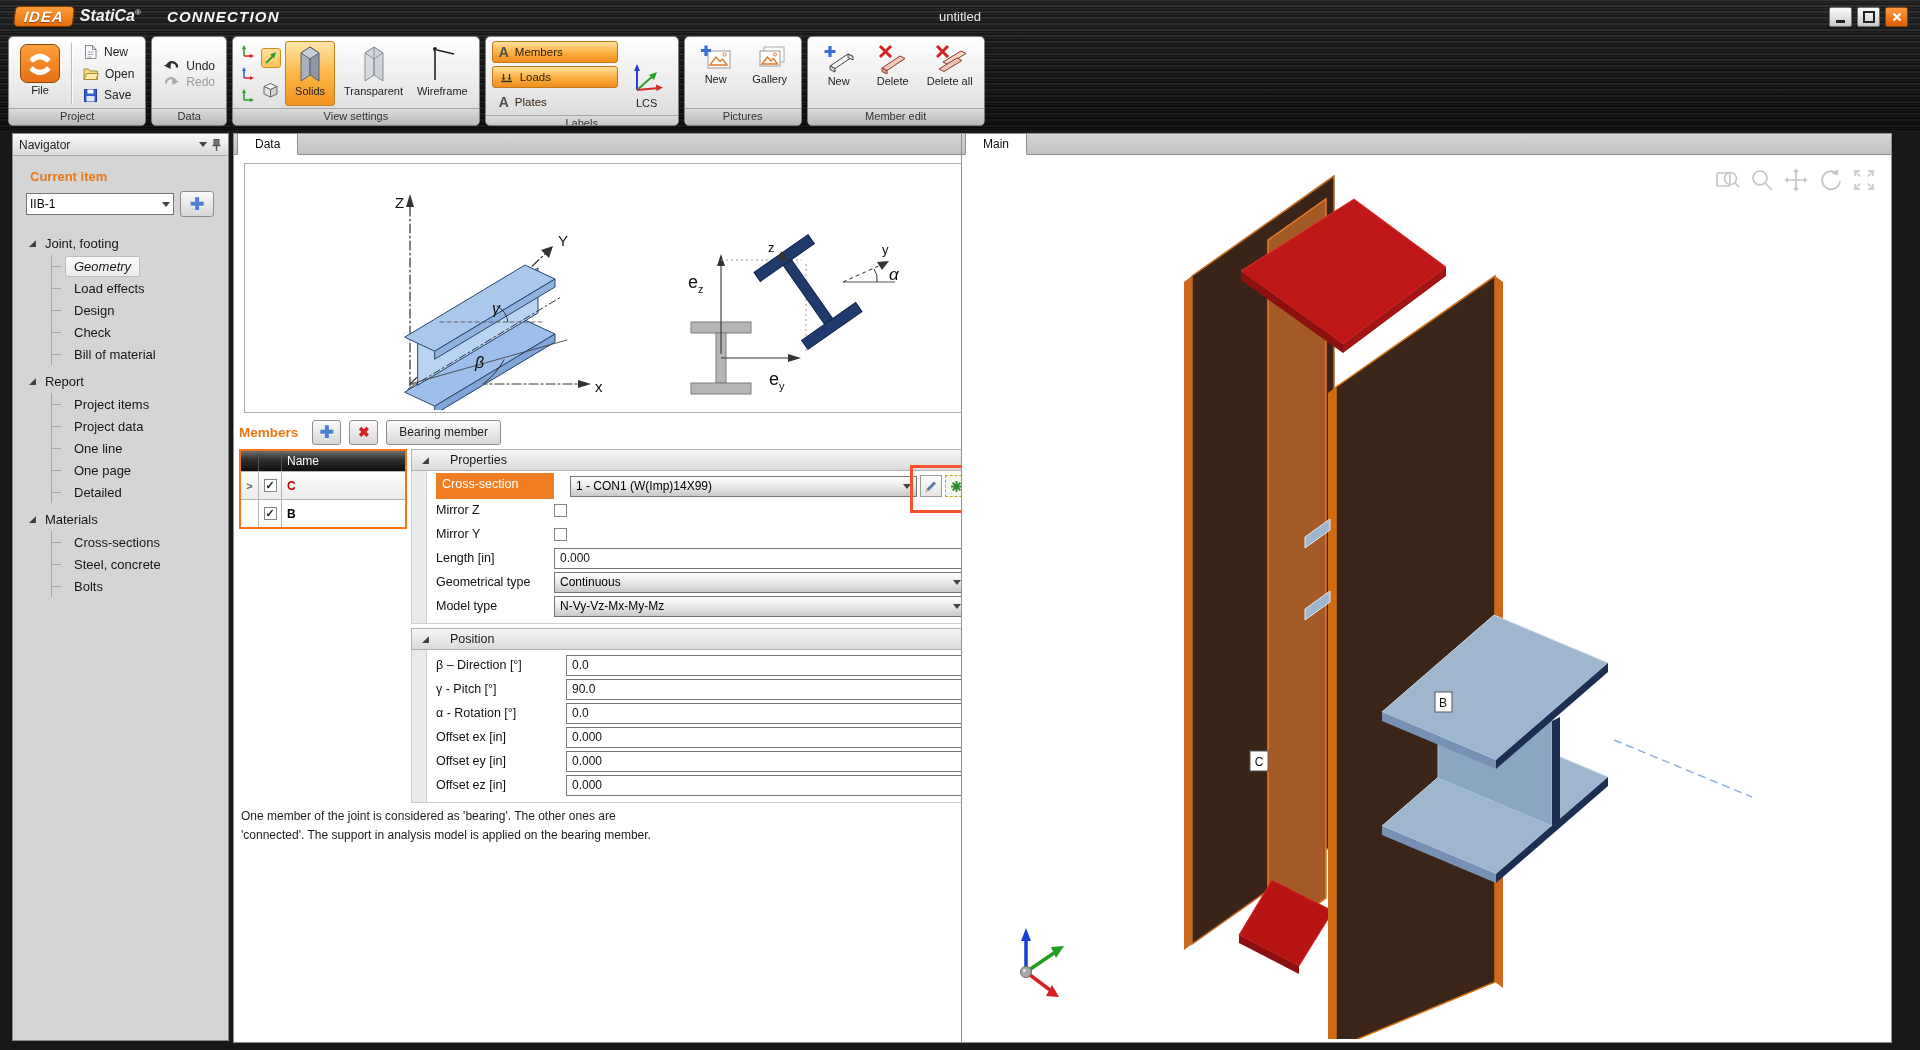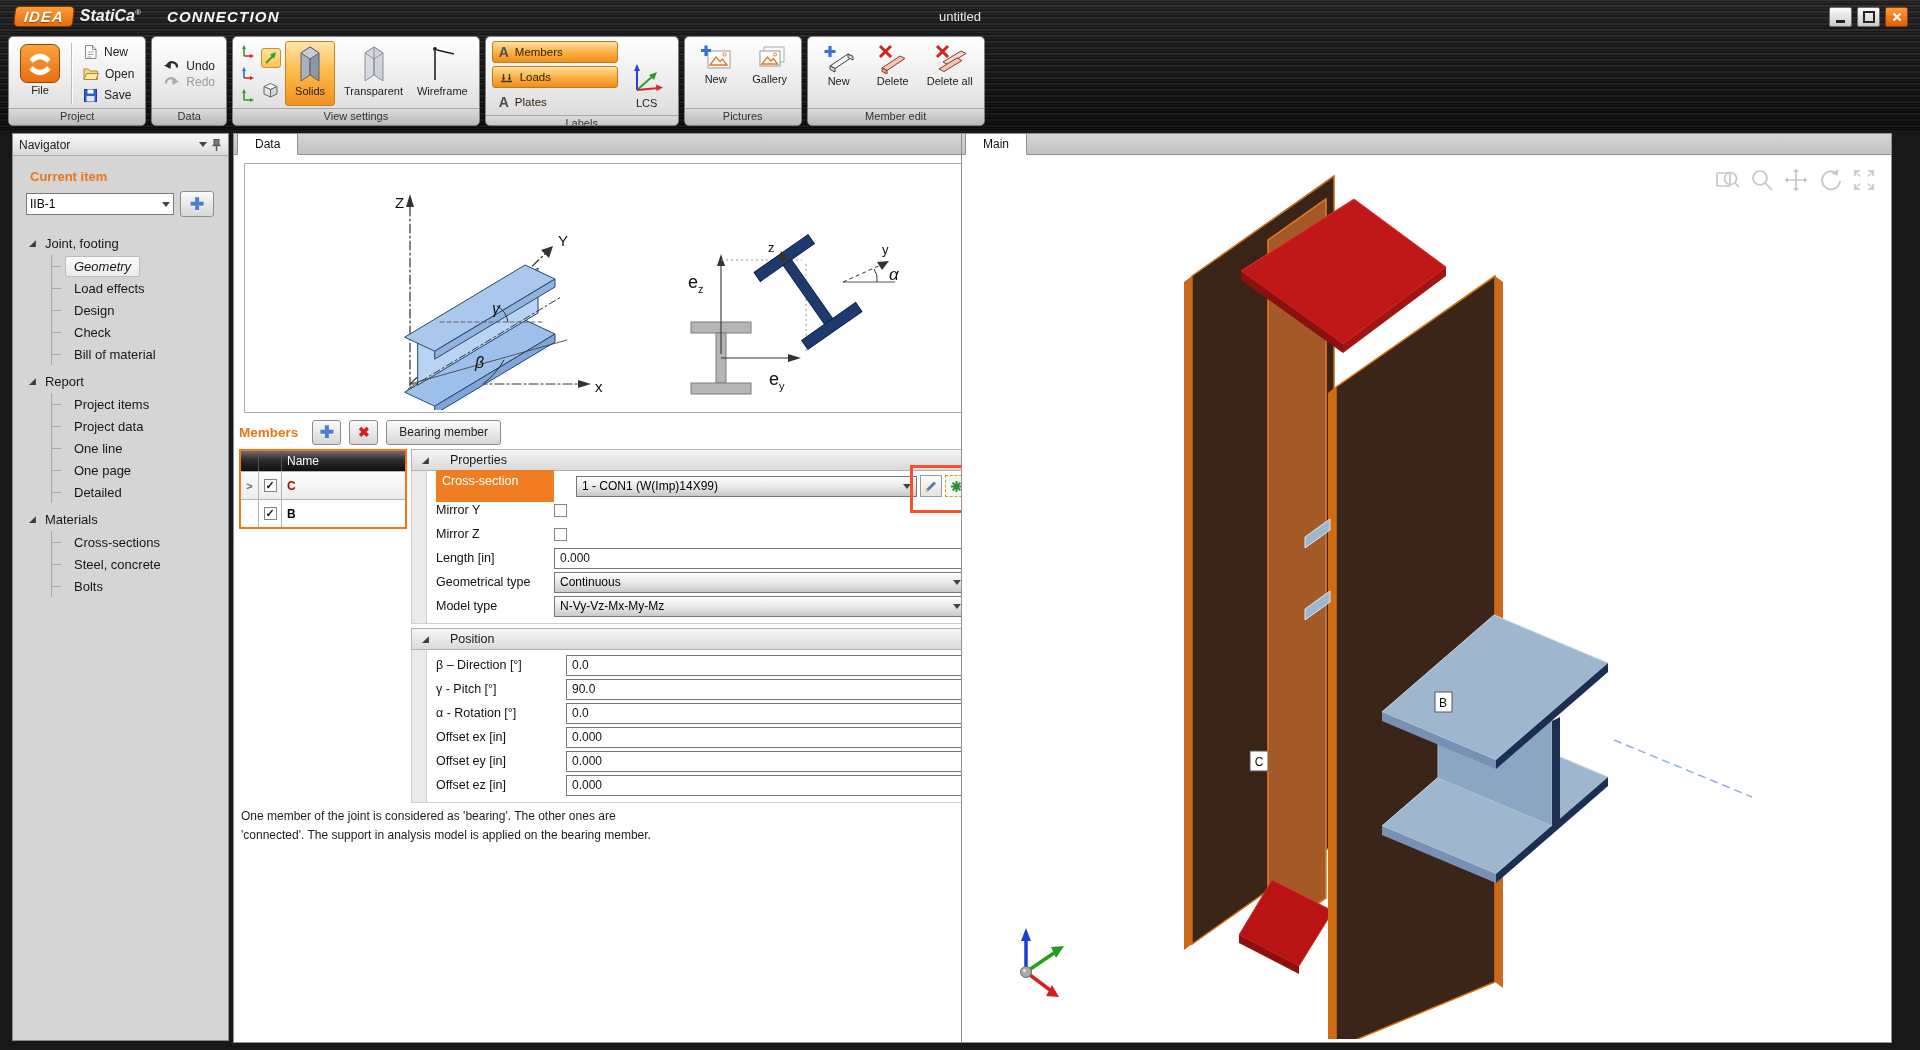--- a/index.html
+++ b/index.html
@@ -99,21 +99,21 @@
     font-size:11px;color:#222;box-sizing:border-box;}
   .cb.checked::after{content:"✓";}
   
   .props{position:absolute;left:177px;top:294px;width:563px;}
   .ghead{height:22px;background:linear-gradient(180deg,#f6f6f6,#dadada);border:1px solid #b2b2b2;
     display:flex;align-items:center;gap:21px;padding-left:10px;font-size:12.5px;color:#1a1a1a;box-sizing:border-box;}
   .gbody{position:relative;border:1px solid #cfcfcf;border-top:none;background:#fff;padding:3px 6px 5px 24px;}
   .gutter{position:absolute;left:0;top:0;bottom:0;width:14px;background:#eaeaea;border-right:1px solid #d2d2d2;}
   .prow{display:flex;align-items:center;height:24px;position:relative;}
   .plabel{width:118px;font-size:12.5px;color:#111;flex:none;}
-  .plabel.orange{background:#f07d22;color:#fff;height:32px;line-height:22px;padding-left:6px;width:112px;margin-right:22px;}
+  .plabel.orange{background:#f07d22;color:#fff;height:26px;line-height:22px;padding-left:6px;width:112px;margin-right:16px;}
   .pctrl{flex:1;display:flex;align-items:center;gap:3px;position:relative;}
   .dropdown{flex:1;height:21px;border:1px solid #767676;display:flex;align-items:center;padding:0 5px;font-size:12px;
     background:linear-gradient(180deg,#fefefe,#efefef 40%,#c9c9c9);box-sizing:border-box;}
   .dropdown .sp{flex:1;}
   .txt{flex:1;height:21px;border:1px solid #767676;font-size:12px;padding:0 5px;box-sizing:border-box;
     font-family:"Liberation Sans",sans-serif;background:#fff;color:#111;}
   .iconbtn{width:22px;height:22px;padding:0;background:linear-gradient(180deg,#fdfdfd,#e3e3e3);
     border:1px solid #9a9a9a;display:flex;align-items:center;justify-content:center;}
   .iconbtn.dashed{border:1px dashed #d4a017;background:#f4f8f0;}
   .red-annot{position:absolute;right:-5px;top:-10px;width:56px;height:42px;border:3px solid #f4512c;pointer-events:none;}
@@ -584,27 +584,27 @@
             </button>
             <button class="iconbtn dashed">
               <svg width="15" height="15">
                   <path d="M7.5 2 V13 M2 7.5 H13 M3.6 3.6 L11.4 11.4 M11.4 3.6 L3.6 11.4" stroke="#2e8b2e" stroke-width="2"></path>
                 </svg>
             </button>
             <div class="red-annot"></div>
           </div>
         </div>
         <div class="prow">
+          <div class="plabel">Mirror Z</div>
+          <div class="pctrl">
+              <span class="cb"></span>
+            </div>
+        </div>
+        <div class="prow">
           <div class="plabel">Mirror Y</div>
-          <div class="pctrl">
-              <span class="cb"></span>
-            </div>
-        </div>
-        <div class="prow">
-          <div class="plabel">Mirror Z</div>
           <div class="pctrl">
               <span class="cb"></span>
             </div>
         </div>
         <div class="prow">
           <div class="plabel">Length [in]</div>
           <div class="pctrl">
               <input class="txt" value="0.000" style="">
             </div>
         </div>

